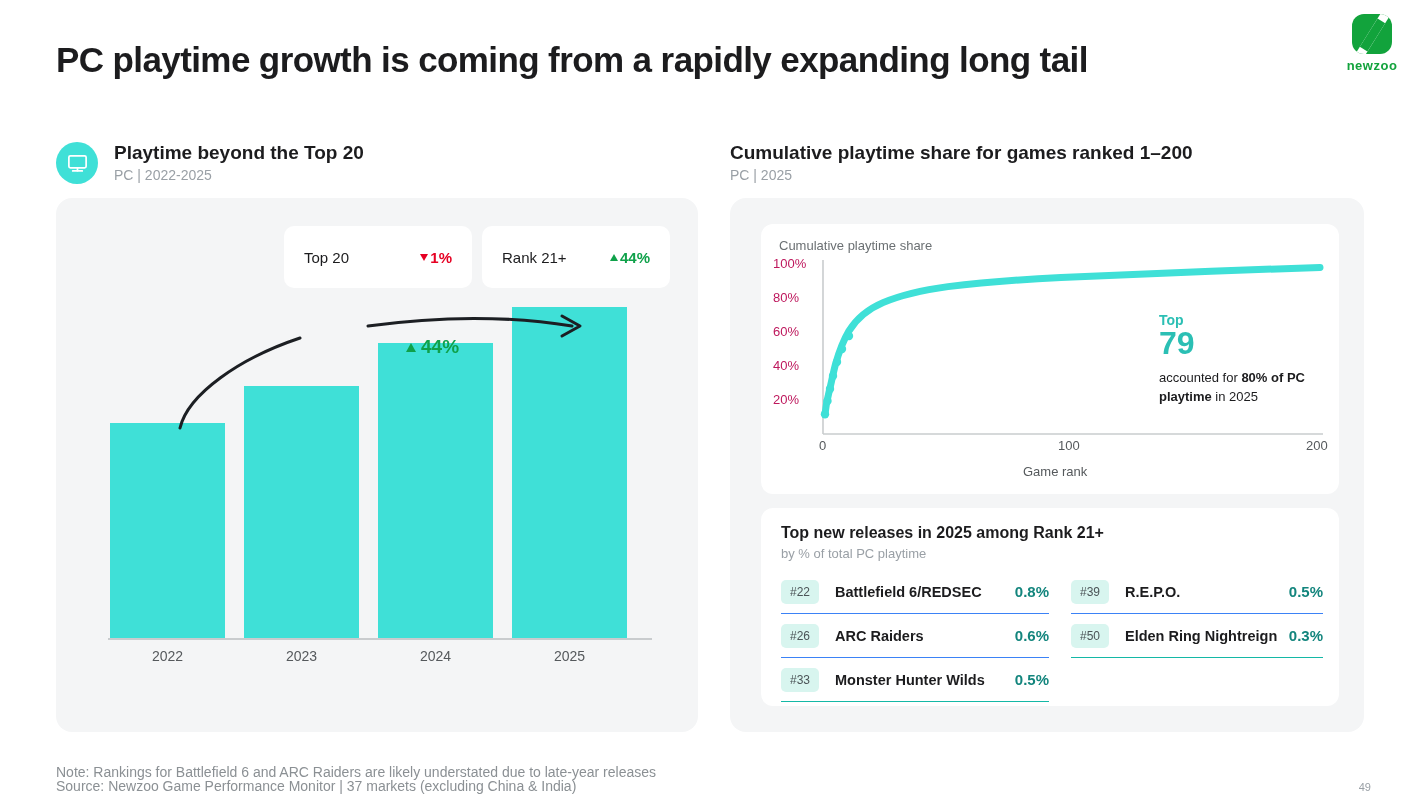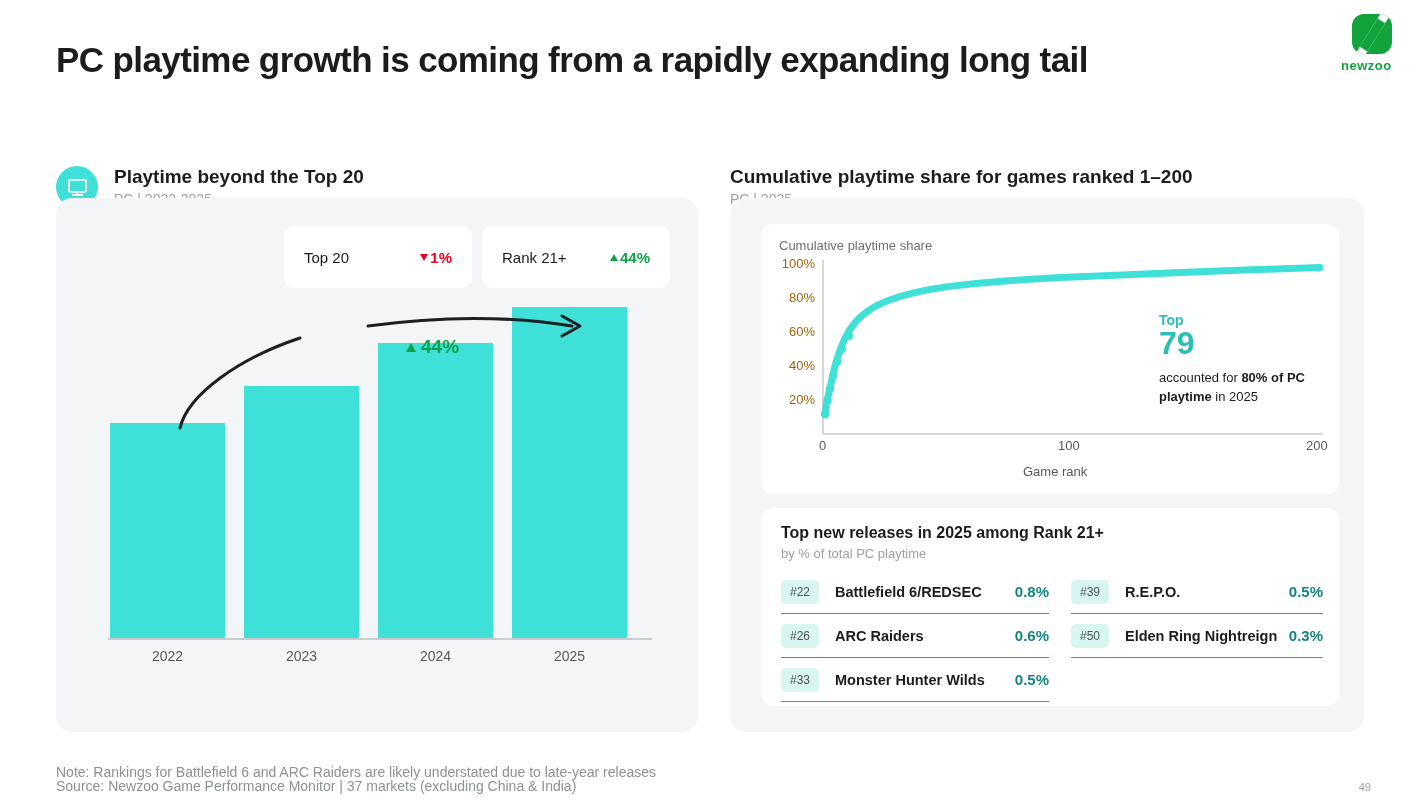--- a/index.html
+++ b/index.html
@@ -12,42 +12,42 @@
   .slide { position: relative; width: 1423px; height: 805px; background: #fff; }
 
   
   .slide-title {
     position: absolute; left: 56px; top: 40px;
     font-size: 35px; font-weight: 700; color: #1c1c1e;
     letter-spacing: -0.6px; white-space: nowrap;
   }
 
   
-  .logo { position: absolute; right: 20px; top: 14px; width: 62px; text-align: left; }
+  .logo { position: absolute; right: 20px; top: 14px; width: 62px; text-align: center; }
   .logo-mark {
     width: 40px; height: 40px; margin: 0 auto; border-radius: 12px;
     background: #12a33c; position: relative; overflow: hidden;
   }
   .logo-mark::before {
     content: ""; position: absolute; left: 50%; top: -6px;
     width: 9px; height: 54px; margin-left: -4.5px;
     background: #ffffff; transform: rotate(32deg);
   }
   .logo-mark::after {
     content: ""; position: absolute; left: 50%; top: -6px;
     width: 9px; height: 54px; margin-left: -4.5px;
     background: #12a33c; transform: rotate(32deg) scaleY(0.62);
   }
   .logo-text {
     margin-top: 4px; font-size: 13px; font-weight: 700;
     color: #12a33c; letter-spacing: 0.5px;
   }
 
   
-  .sec-head { position: absolute; margin-top: 24px; }
+  .sec-head { position: absolute; }
   .sec-icon {
     position: absolute; left: 0; top: 0;
     width: 42px; height: 42px; border-radius: 50%;
     background: #3fe0d7; display: flex; align-items: center; justify-content: center;
   }
   .sec-title { font-size: 19px; font-weight: 700; color: #1c1c1e; white-space: nowrap; }
   .sec-sub { font-size: 14px; color: #9aa0a6; margin-top: 3px; white-space: nowrap; }
 
   
   .panel { position: absolute; background: #f4f5f6; border-radius: 16px; }
@@ -72,21 +72,21 @@
   .bar-axis { position: absolute; height: 1.5px; background: #c9ccce; }
   .bar-lab { position: absolute; font-size: 14px; color: #55595c; text-align: center; }
   .growth-lab {
     position: absolute; font-size: 19px; font-weight: 700; color: #0fa14a;
     display: flex; align-items: center; gap: 5px; white-space: nowrap;
   }
   .growth-lab .tri-up { border-bottom-width: 9px; border-left-width: 5px; border-right-width: 5px; }
 
   
   .lc-title { position: absolute; font-size: 13px; color: #6b7073; }
-  .lc-ylab { position: absolute; font-size: 13px; color: #a16207; text-align: right; width: 42px; }
+  .lc-ylab { position: absolute; font-size: 13px; color: #be185d; text-align: left; width: 42px; }
   .lc-xlab { position: absolute; font-size: 13px; color: #55595c; }
   .lc-axname { position: absolute; font-size: 13px; color: #55595c; }
   .annot { position: absolute; width: 170px; }
   .annot-top { font-size: 14px; font-weight: 700; color: #2bbfb4; }
   .annot-num { font-size: 32px; font-weight: 700; color: #2bbfb4; line-height: 1.1; margin-top: -2px; }
   .annot-txt { font-size: 13px; color: #1c1c1e; margin-top: 8px; line-height: 1.45; }
   .annot-txt b { font-weight: 700; }
 
   
   .rel-title { position: absolute; font-size: 16px; font-weight: 700; color: #1c1c1e; }

